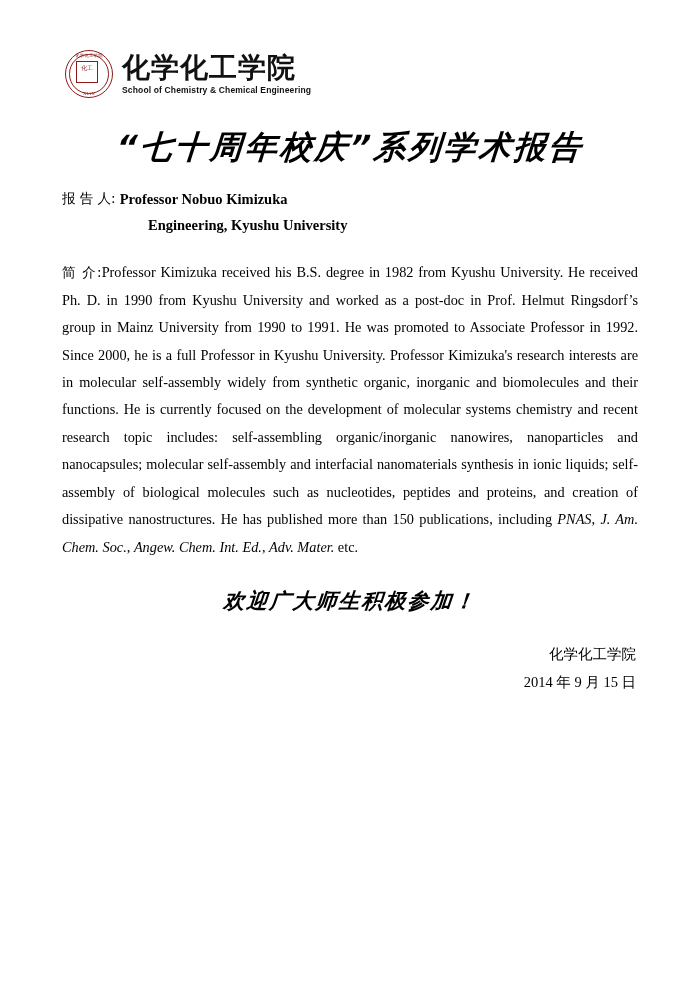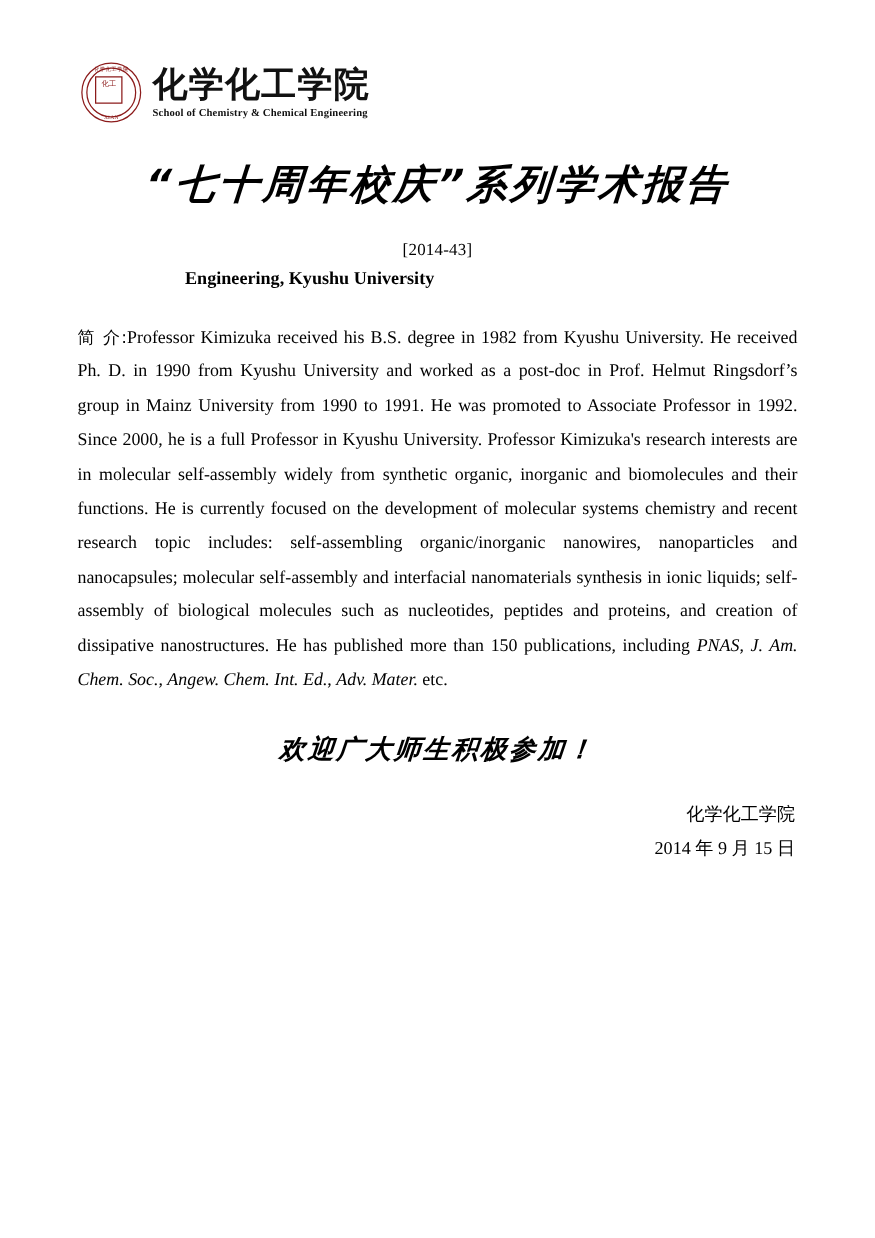--- a/index.html
+++ b/index.html
@@ -93,21 +93,21 @@
     letter-spacing: 1px;
     line-height: 1.05;
     font-family: "DejaVu Sans", "Liberation Sans", sans-serif;
   }
   .lh-en {
     font-size: 8.5px;
     font-weight: bold;
     color: #111;
     letter-spacing: 0.15px;
     margin-top: 3px;
-    font-family: Liberation Serif, serif;
+    font-family: Liberation Sans, sans-serif;
   }
 
   
   .main-title {
     text-align: center;
     font-size: 32px;
     font-weight: bold;
     letter-spacing: 3px;
     margin-top: 28px;
     font-family: "DejaVu Sans", "Liberation Sans", sans-serif;
@@ -209,23 +209,26 @@
       <div class="seal-inner">化工</div>
       <div class="seal-arc-bottom">XIAN</div>
     </div>
     <div class="letterhead-text">
       <div class="lh-cn">化学化工学院</div>
       <div class="lh-en">School of Chemistry &amp; Chemical Engineering</div>
     </div>
   </div>
 
   <div class="main-title">“七十周年校庆”系列学术报告</div>
-  <div class="doc-number">[2014-43]</div>
-
-
+
+
+  <div class="field">
+    <div class="field-label">报 告 人:</div>
+    <div class="field-value">Professor Nobuo Kimizuka</div>
+  </div>
   <div class="speaker-extra">Engineering, Kyushu University</div>
 
   <div class="abstract">
     <span class="lead">简    介:</span><span>Professor Kimizuka received his B.S. degree in 1982 from Kyushu University. He received Ph. D. in 1990 from Kyushu University and worked as a post-doc in Prof. Helmut Ringsdorf’s group in Mainz University from 1990 to 1991. He was promoted to Associate Professor in 1992. Since 2000, he is a full Professor in Kyushu University. Professor Kimizuka's research interests are in molecular self-assembly widely from synthetic organic, inorganic and biomolecules and their functions. He is currently focused on the development of molecular systems chemistry and recent research topic includes: self-assembling organic/inorganic nanowires, nanoparticles and nanocapsules; molecular self-assembly and interfacial nanomaterials synthesis in ionic liquids; self-assembly of biological molecules such as nucleotides, peptides and proteins, and creation of dissipative nanostructures. He has published more than 150 publications, including </span><em>PNAS</em><span>, </span><em>J. Am. Chem. Soc.</em><span>, </span><em>Angew. Chem. Int. Ed.</em><span>, </span><em>Adv. Mater.</em><span> etc.</span>
   </div>
 
 
   <div class="welcome">欢迎广大师生积极参加！</div>
 
   <div class="signature">

